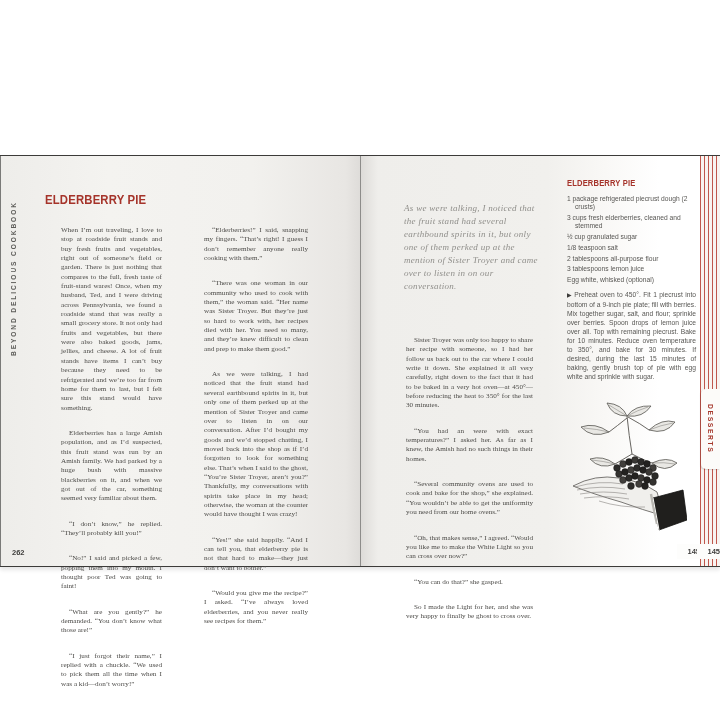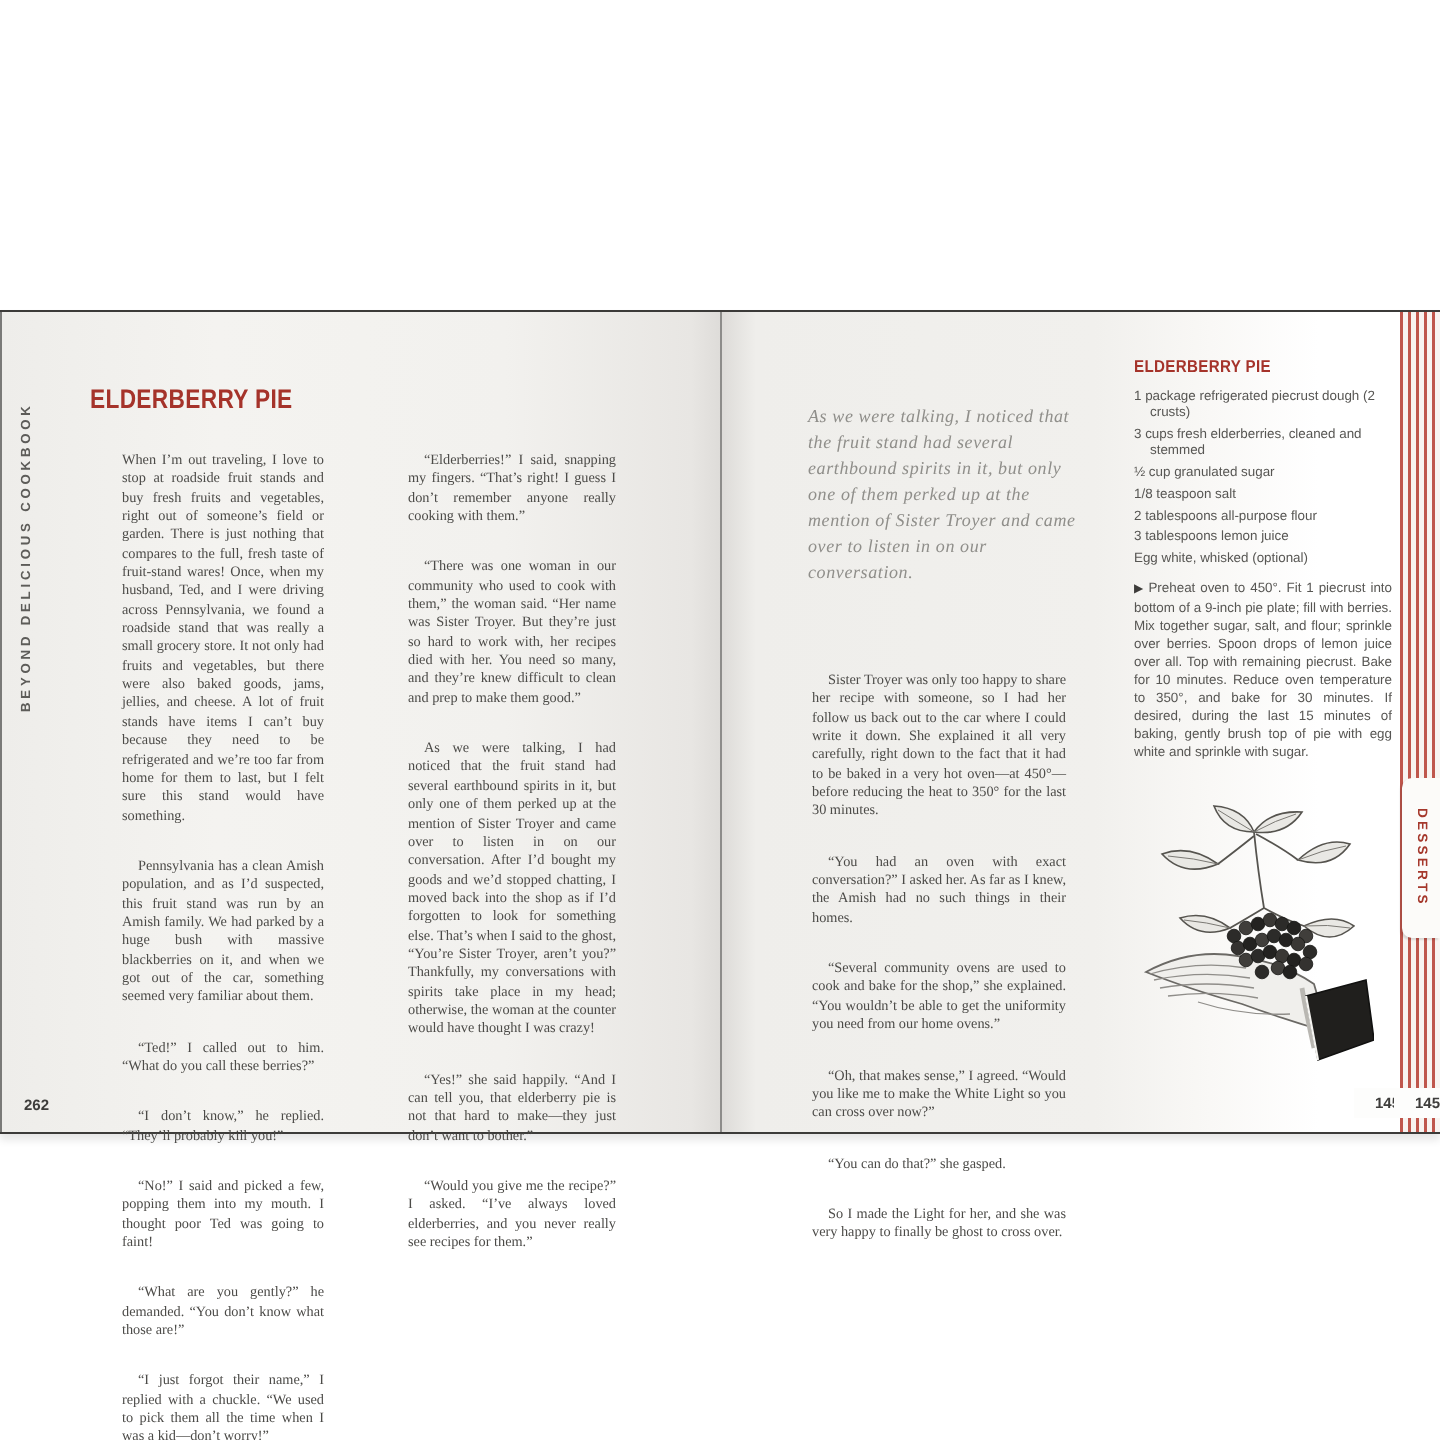--- a/index.html
+++ b/index.html
@@ -58,22 +58,21 @@
 <body>
 
 <div class="book">
 
   <div class="page-left">
     <div class="spine-title">BEYOND DELICIOUS COOKBOOK</div>
     <h1 class="page-title">ELDERBERRY PIE</h1>
 
     <div class="col col1 bodytext">
         <p>When I’m out traveling, I love to stop at roadside fruit stands and buy fresh fruits and vegetables, right out of someone’s field or garden. There is just nothing that compares to the full, fresh taste of fruit-stand wares! Once, when my husband, Ted, and I were driving across Pennsylvania, we found a roadside stand that was really a small grocery store. It not only had fruits and vegetables, but there were also baked goods, jams, jellies, and cheese. A lot of fruit stands have items I can’t buy because they need to be refrigerated and we’re too far from home for them to last, but I felt sure this stand would have something.</p>
-        <p>Pennsylvania has a clean Amish population, and as I’d suspected, this fruit stand was run by an Amish family. We had parked by a huge bush with massive blackberries on it, and when we got out of the car, something seemed very familiar about them.</p>
-        <p>“Ted!” I called out to him. “What do you call these berries?”</p>
+        <p>Elderberries has a large Amish population, and as I’d suspected, this fruit stand was run by an Amish family. We had parked by a huge bush with massive blackberries on it, and when we got out of the car, something seemed very familiar about them.</p>
         <p>“I don’t know,” he replied. “They’ll probably kill you!”</p>
         <p>“No!” I said and picked a few, popping them into my mouth. I thought poor Ted was going to faint!</p>
         <p>“What are you gently?” he demanded. “You don’t know what those are!”</p>
         <p>“I just forgot their name,” I replied with a chuckle. “We used to pick them all the time when I was a kid—don’t worry!”</p>
       </div>
 
     <div class="col col2 bodytext">
         <p>“Elderberries!” I said, snapping my fingers. “That’s right! I guess I don’t remember anyone really cooking with them.”</p>
         <p>“There was one woman in our community who used to cook with them,” the woman said. “Her name was Sister Troyer. But they’re just so hard to work with, her recipes died with her. You need so many, and they’re knew difficult to clean and prep to make them good.”</p>
         <p>As we were talking, I had noticed that the fruit stand had several earthbound spirits in it, but only one of them perked up at the mention of Sister Troyer and came over to listen in on our conversation. After I’d bought my goods and we’d stopped chatting, I moved back into the shop as if I’d forgotten to look for something else. That’s when I said to the ghost, “You’re Sister Troyer, aren’t you?” Thankfully, my conversations with spirits take place in my head; otherwise, the woman at the counter would have thought I was crazy!</p>
@@ -85,21 +84,21 @@
   </div>
 
   <div class="spine"></div>
 
   <div class="page-right">
 
     <div class="quote">As we were talking, I noticed that the fruit stand had several earthbound spirits in it, but only one of them perked up at the mention of Sister Troyer and came over to listen in on our conversation.</div>
 
     <div class="rp-text bodytext">
         <p>Sister Troyer was only too happy to share her recipe with someone, so I had her follow us back out to the car where I could write it down. She explained it all very carefully, right down to the fact that it had to be baked in a very hot oven—at 450°—before reducing the heat to 350° for the last 30 minutes.</p>
-        <p>“You had an oven with exact conversation?” I asked her. As far as I knew, the Amish had no such things in their homes.</p>
+        <p>“You had an were with exact temperatures?” I asked her. As far as I knew, the Amish had no such things in their homes.</p>
         <p>“Several community ovens are used to cook and bake for the shop,” she explained. “You wouldn’t be able to get the uniformity you need from our home ovens.”</p>
         <p>“Oh, that makes sense,” I agreed. “Would you like me to make the White Light so you can cross over now?”</p>
         <p>“You can do that?” she gasped.</p>
         <p>So I made the Light for her, and she was very happy to finally be ghost to cross over.</p>
       </div>
 
     <div class="recipe">
       <div class="recipe-title">ELDERBERRY PIE</div>
       <ul class="ingredients">
           <li>1 package refrigerated piecrust dough (2 crusts)</li>

